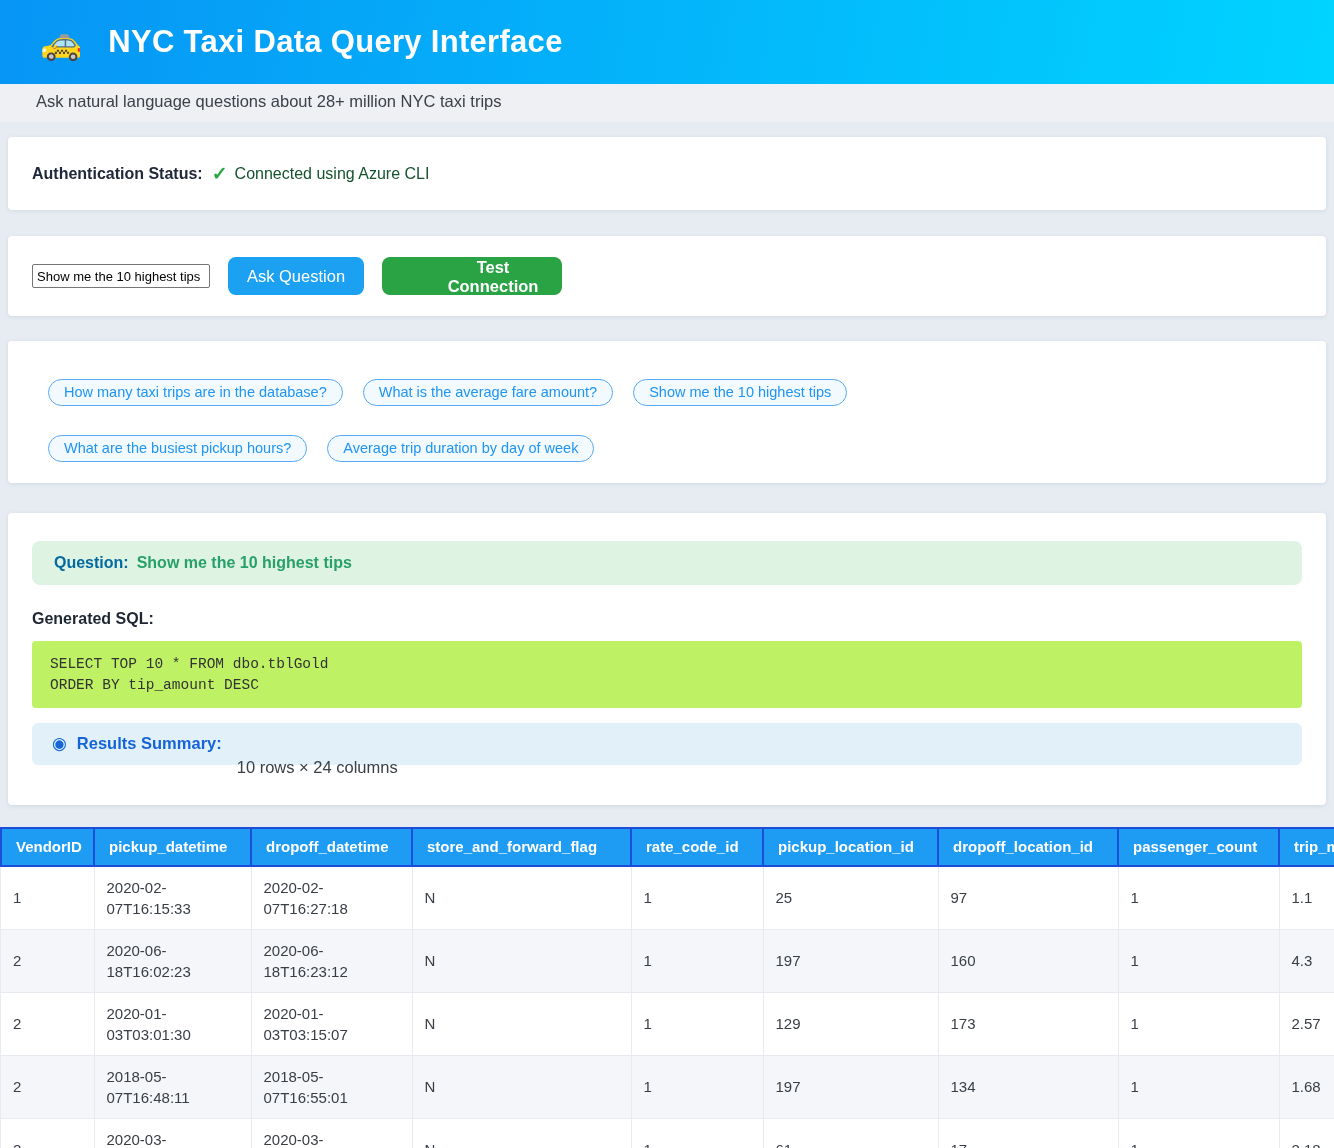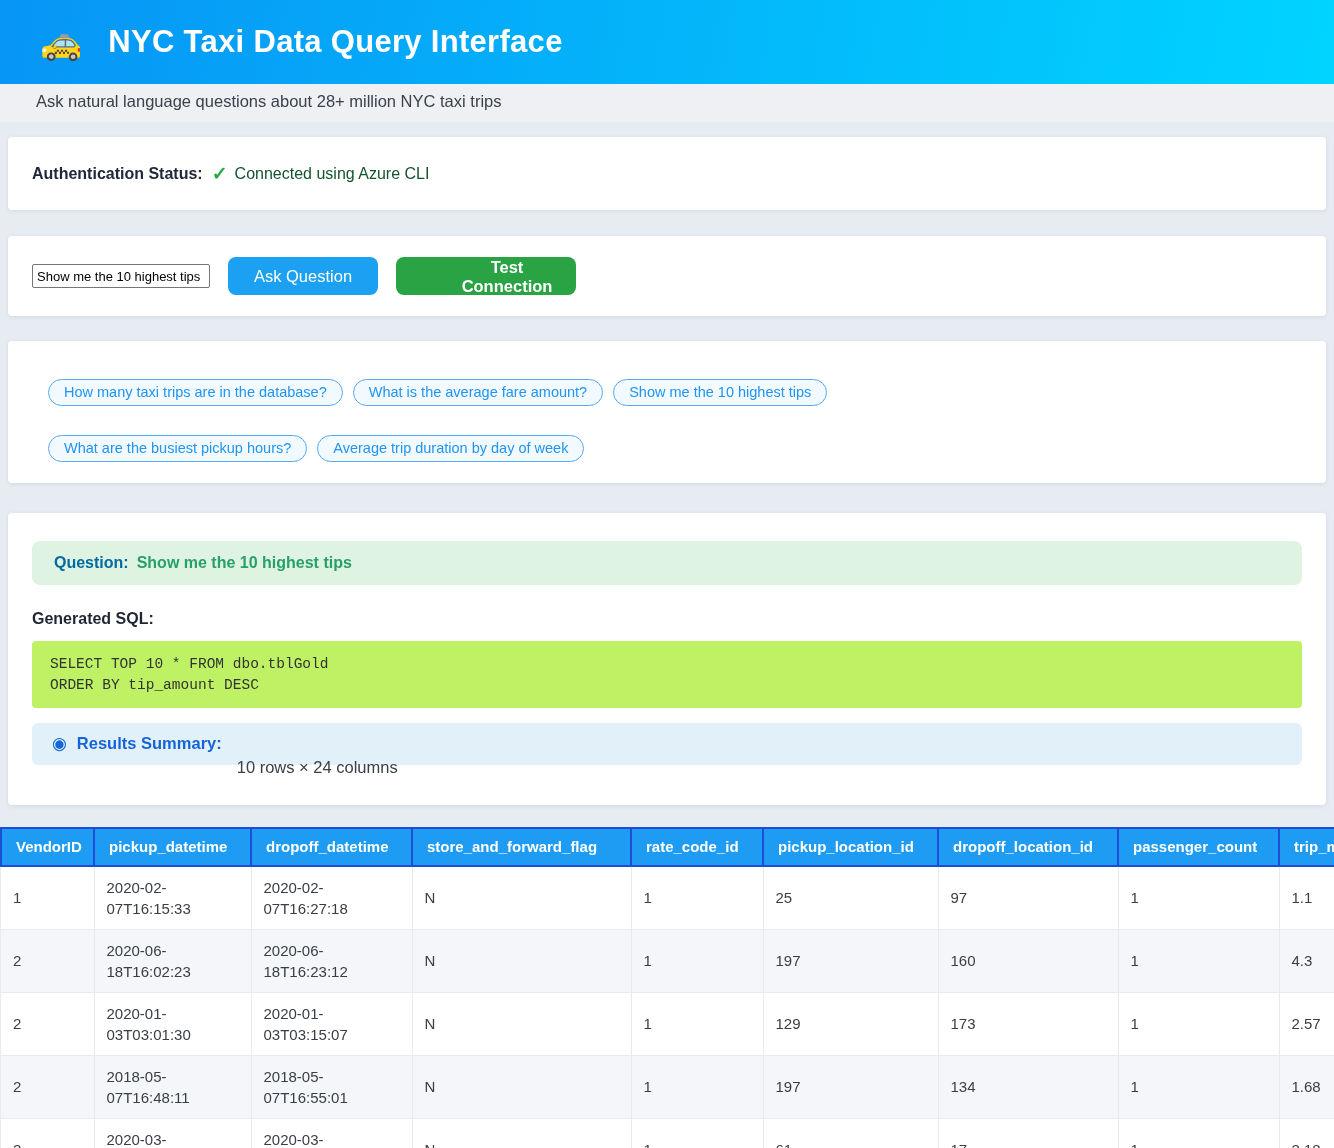--- a/index.html
+++ b/index.html
@@ -40,25 +40,25 @@
   .query-card { margin-top:26px; padding:21px 24px; display:flex; align-items:center; gap:18px; }
   .question-input {
     width:168px; height:20px; font-size:13px; padding:1px 4px;
     border:1px solid #767676; border-radius:2px; color:#000;
     font-family:"Liberation Sans", sans-serif;
   }
   .btn {
     border:none; border-radius:8px; color:#fff; font-size:16.5px;
     height:38px; cursor:pointer; font-family:"Liberation Sans", sans-serif;
   }
-  .btn-ask  { background:#1ba0f2; width:150px; }
+  .btn-ask  { background:#1ba0f2; width:136px; }
   .btn-test { background:#2aa344; width:180px; font-weight:bold;padding-left:48px; }
 
   .chips-card { margin-top:25px; padding:38px 40px 21px; }
-  .chip-row { display:flex; gap:10px; }
+  .chip-row { display:flex; gap:20px; }
   .chip-row + .chip-row { margin-top:29px; }
   .chip {
     border:1px solid #55a9f5; background:#f2f9ff; color:#2095f2;
     border-radius:14px; padding:4px 15px 5px; font-size:14.5px; cursor:pointer;
     font-family:"Liberation Sans", sans-serif; white-space:nowrap;
   }
 
   .results-card { margin-top:30px; padding:28px 24px 40px; }
   .question-bar {
     background:#def3e2; border-radius:8px; height:44px;

